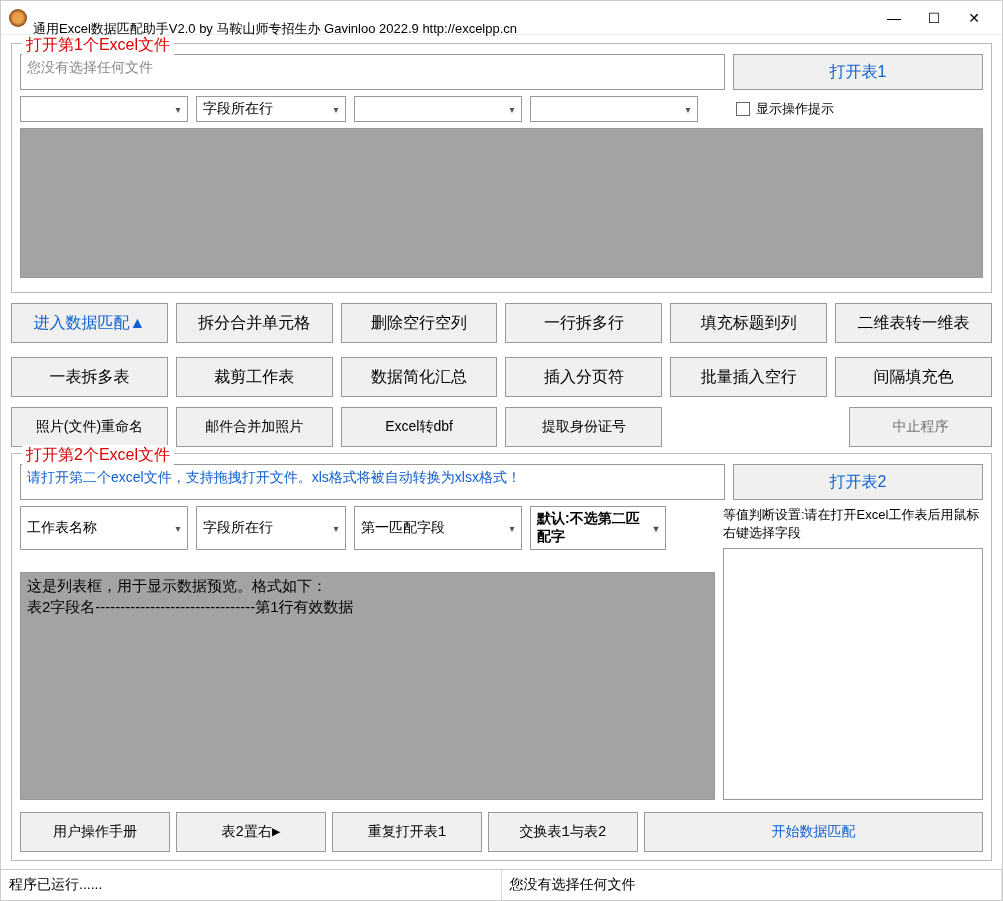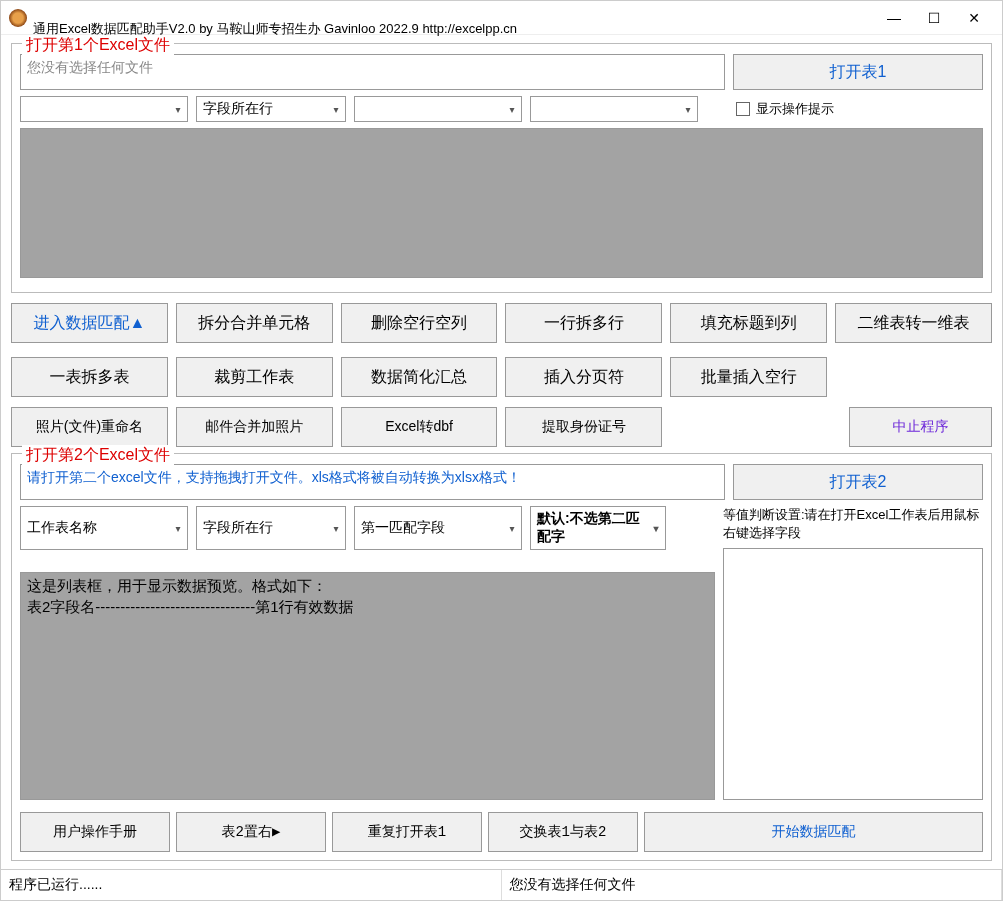--- a/index.html
+++ b/index.html
@@ -20,21 +20,21 @@
 .combo { display: flex; border: 1px solid #999; align-items: center; background: #fff; cursor: pointer; }
 .combo .combotext { flex: 1; padding: 3px 6px; font-size: 14px; }
 .combo .arrow { width: 18px; text-align: center; color: #555; font-size: 10px; }
 .listbox { border: 1px solid #999; background: #a3a3a3; flex: 1; overflow-y: scroll; padding: 2px 6px; font-size: 14px; line-height: 1.4; }
 .checkbox-row { display: flex; align-items: center; gap: 6px; }
 .chkbox { width: 14px; height: 14px; border: 1px solid #666; background: #fff; cursor: pointer; }
 .btngrid { display: grid; grid-template-columns: repeat(6, 1fr); gap: 8px; margin: 4px 0; }
 .btngrid .btn { height: 40px; font-size: 16px; }
 .btngrid3 { display: grid; grid-template-columns: repeat(6, 1fr); gap: 8px; }
 .btngrid3 .btn { height: 40px; font-size: 14px; }
-.disabled { color: #6d28d9; margin-left: 14px; }
+.disabled { color: #737373; margin-left: 14px; }
 .sidecol { width: 260px; display: flex; flex-direction: column; gap: 6px; }
 .sidelabel { font-size: 13px; line-height: 1.4; }
 .sidelist { border: 1px solid #999; flex: 1; overflow-y: scroll; background: #fff; }
 .bottomrow { display: flex; gap: 6px; margin-top: 6px; }
 .bottomrow .btn { height: 40px; width: 150px; font-size: 14px; font-family: Liberation Mono, monospace; }
 .bottomrow .btn.wide { flex: 1; }
 .statusbar { display: flex; border-top: 1px solid #ccc; }
 .statuscell { flex: 1; padding: 6px 8px; font-size: 14px; border-right: 1px solid #ddd; }
 .preview-text { white-space: pre-wrap; font-size: 15px; }
 </style>
@@ -94,20 +94,21 @@
       <div class="btn">一行拆多行</div>
       <div class="btn">填充标题到列</div>
       <div class="btn">二维表转一维表</div>
     </div>
     <div class="btngrid">
       <div class="btn">一表拆多表</div>
       <div class="btn">裁剪工作表</div>
       <div class="btn">数据简化汇总</div>
       <div class="btn">插入分页符</div>
       <div class="btn">批量插入空行</div>
+      <div class="btn">间隔填充色</div>
     </div>
     <div class="btngrid3">
       <div class="btn">照片(文件)重命名</div>
       <div class="btn">邮件合并加照片</div>
       <div class="btn">Excel转dbf</div>
       <div class="btn">提取身份证号</div>
       <div></div>
       <div class="btn disabled">中止程序</div>
     </div>
 

